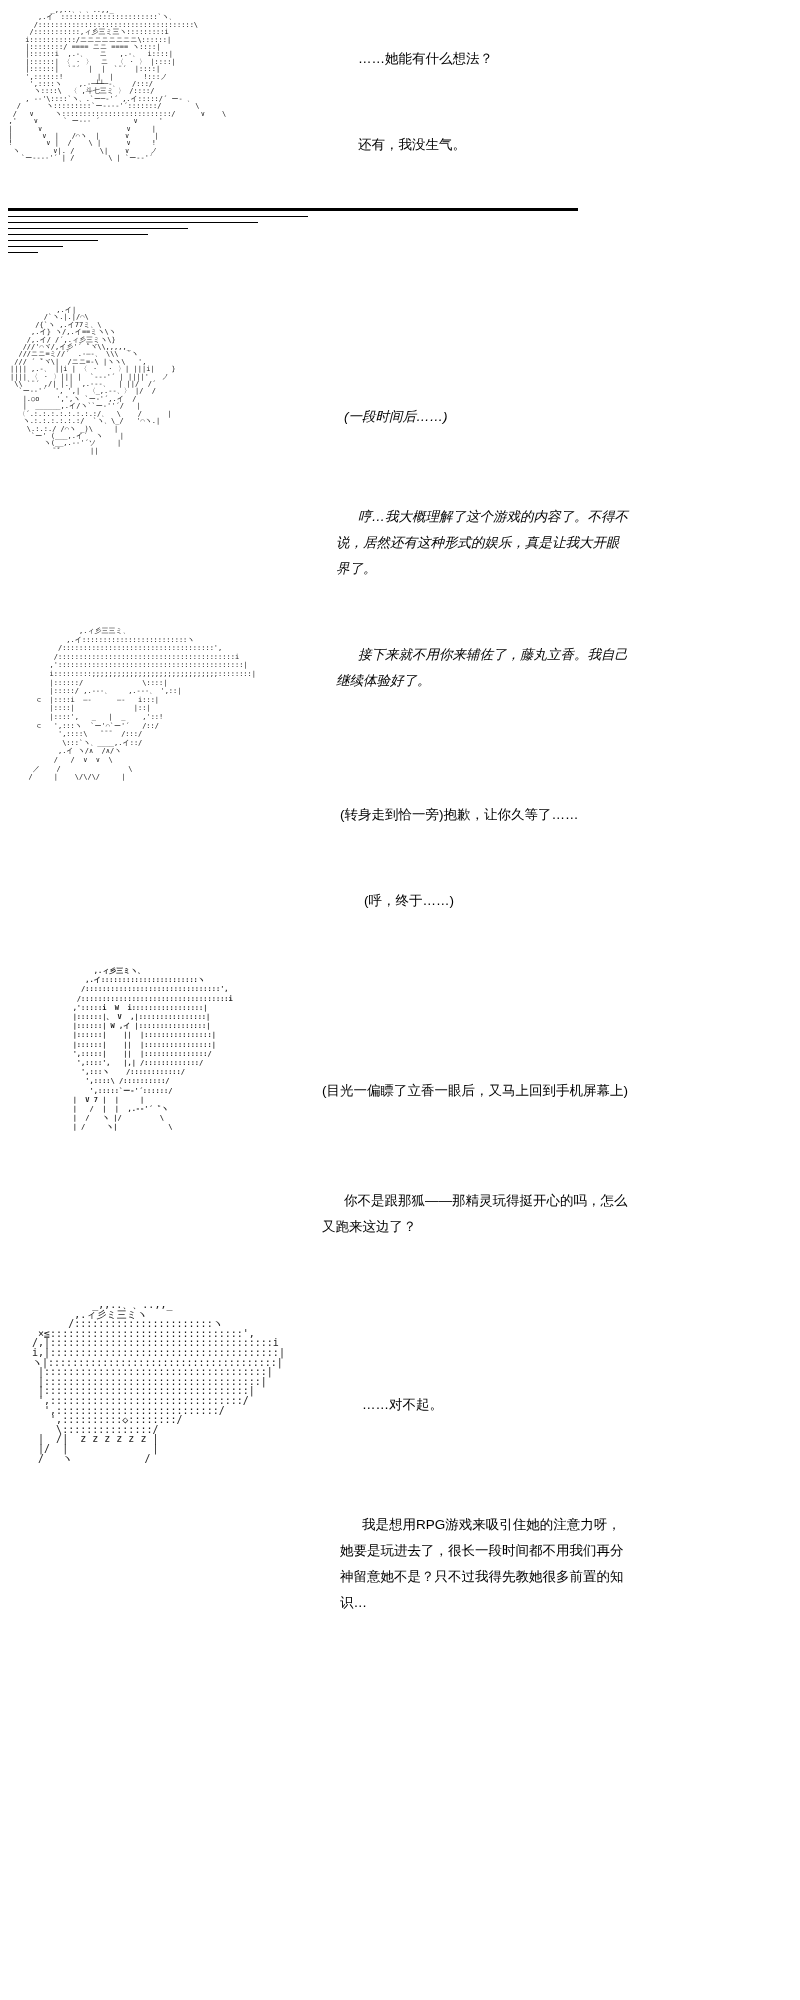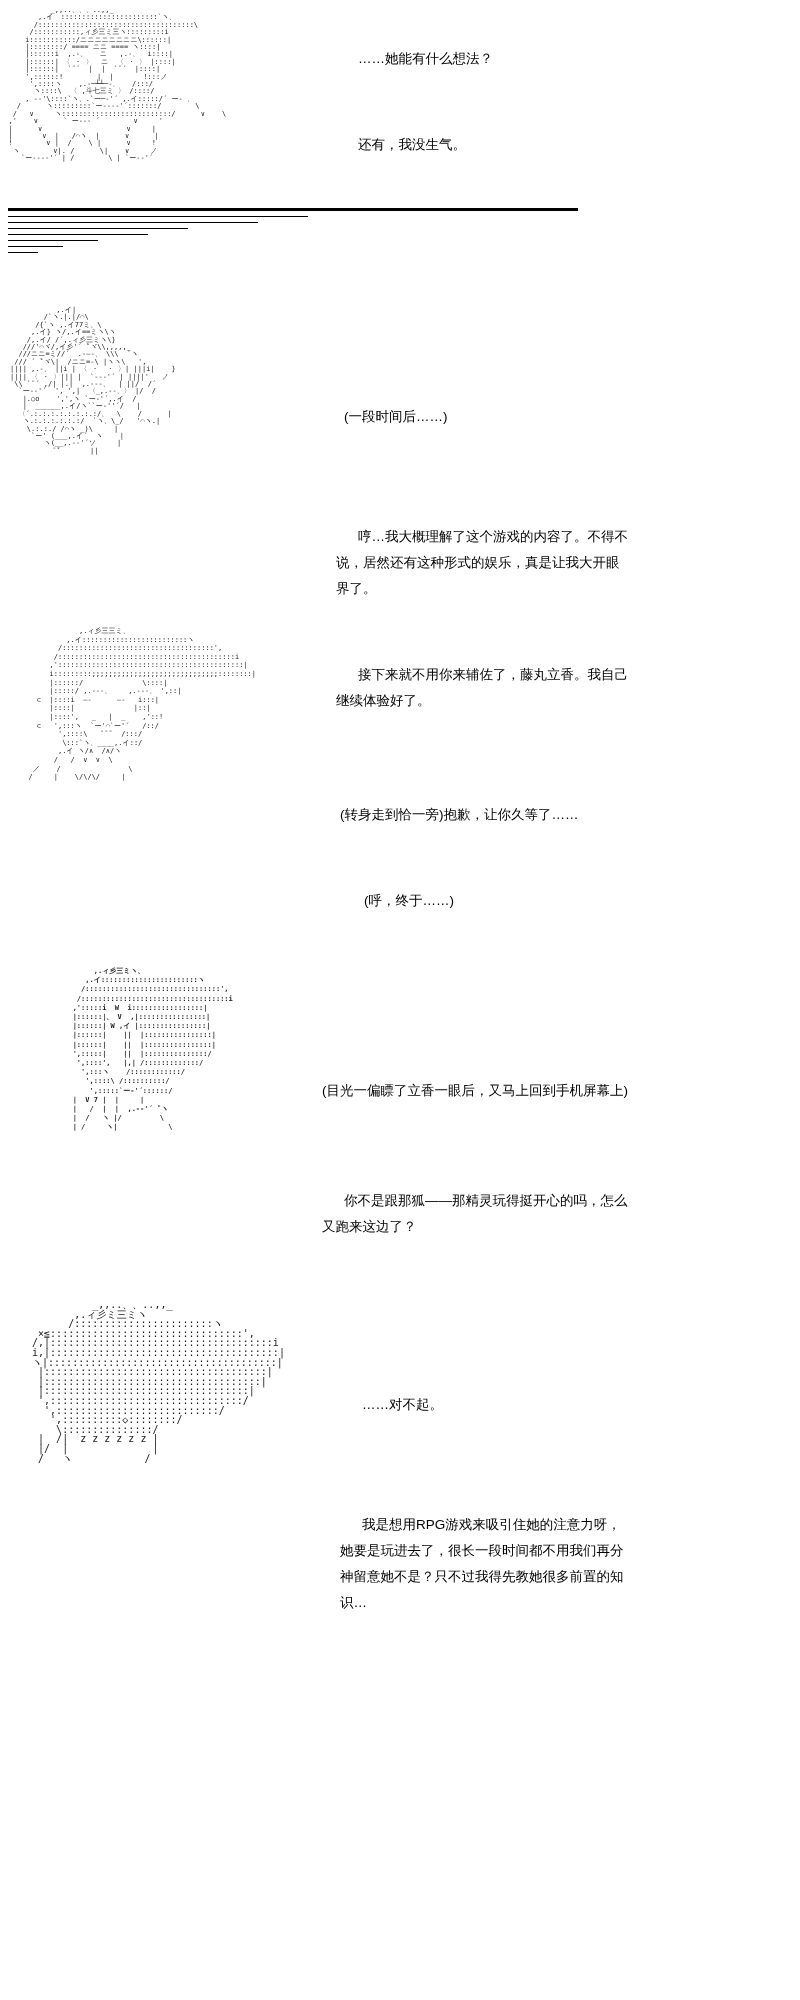--- a/index.html
+++ b/index.html
@@ -111,23 +111,23 @@
  \\ `¨´ ,/| |.|  ,.-‐-、  | ||/  /´
   `ー-‐'´  ', ',|  〈_,.--、〉 |/  /
    |.○o    ',',ヽ `ー‐'´,.イ  /
    |  ______,.イ/ヽ``ー‐''´/   |
   〈´.:.:.:.:.:.:.:.:/、  \    /      |
    ヽ.:.:.:.:.:.:/  `ヽ、\_/   '⌒ヽ.|
     \.:.:./ /⌒ヽ _)\     |
      `ー' (___,.イ´  ヽ    |
         ヽ(__,.-‐'´ソ     |
           ̄ ̄´       ||</pre>
-  <div class="dialogue" style="left:336px; top:352px; width:292px;">
+  <div class="dialogue" style="left:336px; top:352px; width:292px;font-style:italic;">
     <p style="text-indent:8px;">(一段时间后……)</p>
-    <p class="indent" style="margin-top:34px;">哼…我大概理解了这个游戏的内容了。不得不说，居然还有这种形式的娱乐，真是让我大开眼界了。</p>
+    <p class="indent" style="margin-top:14px;">哼…我大概理解了这个游戏的内容了。不得不说，居然还有这种形式的娱乐，真是让我大开眼界了。</p>
     <p class="indent" style="">接下来就不用你来辅佐了，藤丸立香。我自己继续体验好了。</p>
   </div>
 
   <pre class="ascii" style="left:20px; top:620px; font-size:7px; line-height:8.6px;">              ,.ィ彡三三ミ、
            ,.イ:::::::::::::::::::::::::ヽ
          /::::::::::::::::::::::::::::::::::::',
         /::::::::::::::::::::::::::::::::::::::::::i
        ,'::::::::::::::::::::::::::::::::::::::::::::|
        i:::::::::;;;;;;;;;;;;;;;;;;;;;;;;;;;;;;::::::::|
        |::::::/              \::::|

